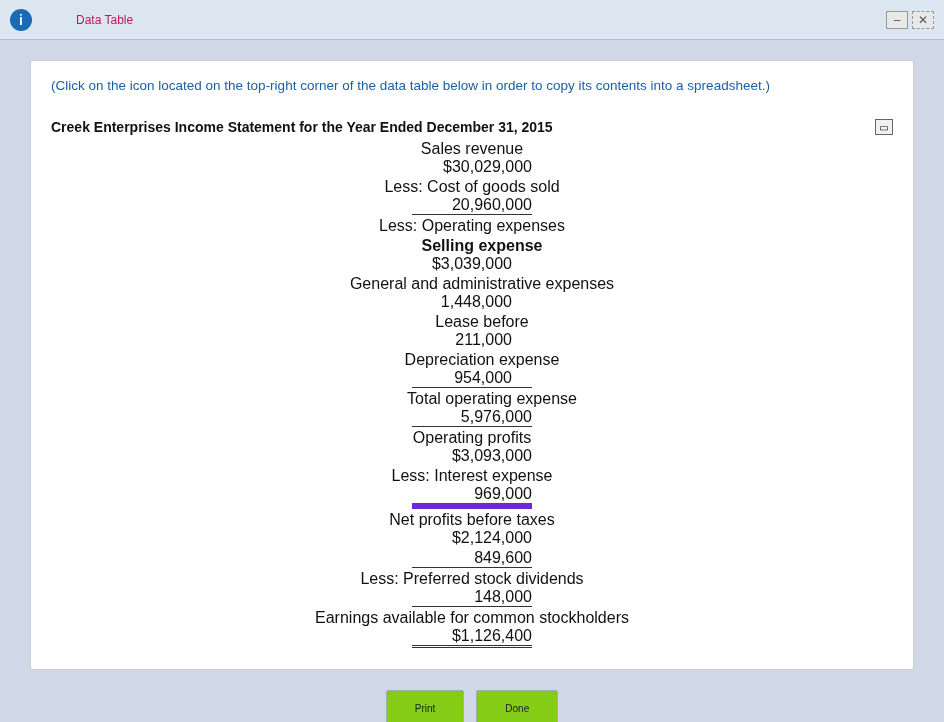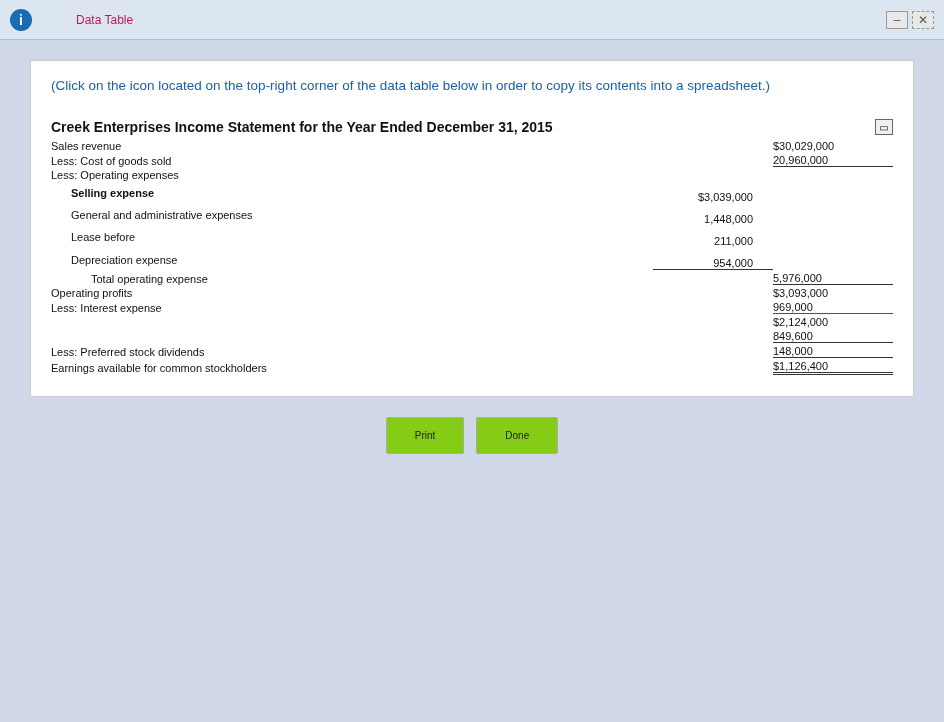--- a/index.html
+++ b/index.html
@@ -114,22 +114,23 @@
       align-items: center;
       justify-content: center;
       flex-shrink: 0;
     }
 
     .stmt-row {
       display: flex;
       justify-content: space-between;
       align-items: center;
       padding: 1px 0;
-      font-size: 11px;
+      font-size: 16px;
       color: #111;
+      flex-direction: column;
     }
 
     .stmt-row.indent1 .label { padding-left: 20px; }
     .stmt-row.indent2 .label { padding-left: 40px; }
 
     .label { flex: 1; }
 
     
     .button-row {
       display: flex;
@@ -145,25 +146,24 @@
       font-size: 10px;
       cursor: pointer;
       border-radius: 2px;
       color: #222;
     }
 
     .col-mid {
       width: 120px;
       text-align: right;
       padding-right: 20px;
-      margin-top: 8px;
     }
     .col-right {
       width: 120px;
-      text-align: left;
+      text-align: right;
     }
   </style>
 </head>
 <body>
 
 <div class="title-bar">
   <div class="title-bar-left">
     <div class="info-icon">i</div>
     <span class="title-text">Data Table</span>
   </div>
@@ -237,24 +237,25 @@
 
       <div class="stmt-row">
         <span class="label">Operating profits</span>
         <span class="col-mid"></span>
         <span class="col-right">$3,093,000</span>
       </div>
 
       <div class="stmt-row">
         <span class="label">Less: Interest expense</span>
         <span class="col-mid"></span>
-        <span class="col-right" style="border-bottom:1px solid #6d28d9;">969,000</span>
-      </div>
-
-      <div class="stmt-row">
+        <span class="col-right" style="border-bottom:6px solid #6d28d9;">969,000</span>
+      </div>
+
+      <div class="stmt-row">
+        <span class="label">Net profits before taxes</span>
         <span class="col-mid"></span>
         <span class="col-right">$2,124,000</span>
       </div>
 
       <div class="stmt-row">
         <span class="col-mid"></span>
         <span class="col-right" style="border-bottom:1px solid #333;">849,600</span>
       </div>
 
 

